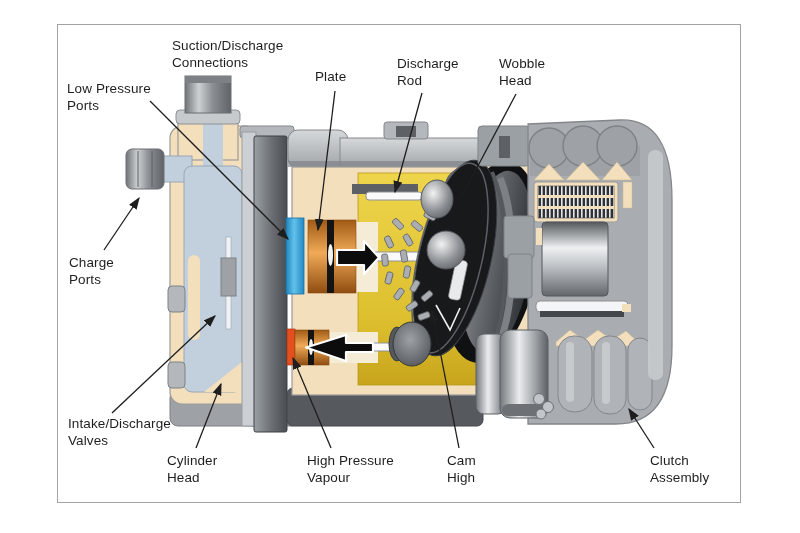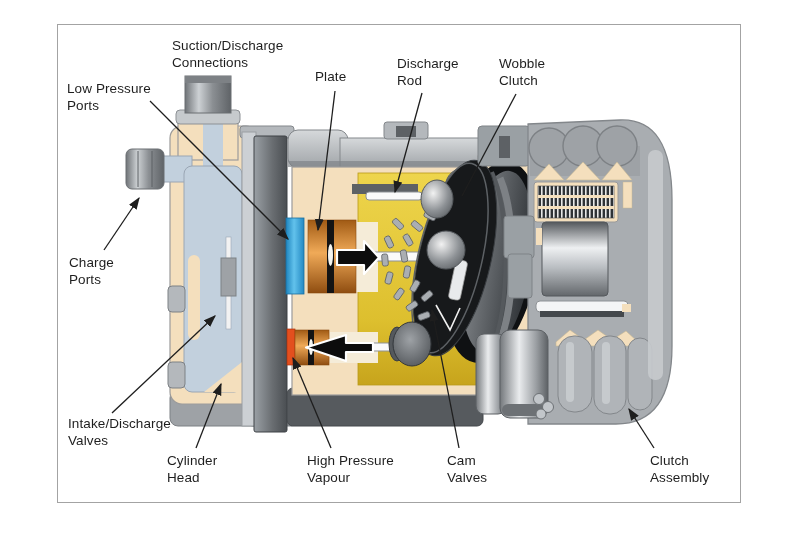--- a/index.html
+++ b/index.html
@@ -257,26 +257,26 @@
   </svg>
 
   <div class="label" style="left:172px;top:37px">Suction/Discharge
 Connections</div>
   <div class="label" style="left:67px;top:80px">Low Pressure
 Ports</div>
   <div class="label" style="left:315px;top:68px">Plate</div>
   <div class="label" style="left:397px;top:55px">Discharge
 Rod</div>
   <div class="label" style="left:499px;top:55px">Wobble
-Clutch</div>
+Head</div>
   <div class="label" style="left:69px;top:254px">Charge
 Ports</div>
   <div class="label" style="left:68px;top:415px">Intake/Discharge
 Valves</div>
   <div class="label" style="left:167px;top:452px">Cylinder
 Head</div>
   <div class="label" style="left:307px;top:452px">High Pressure
 Vapour</div>
   <div class="label" style="left:447px;top:452px">Cam
-Valves</div>
+High</div>
   <div class="label" style="left:650px;top:452px">Clutch
 Assembly</div>
 </div>
 
 </body></html>

